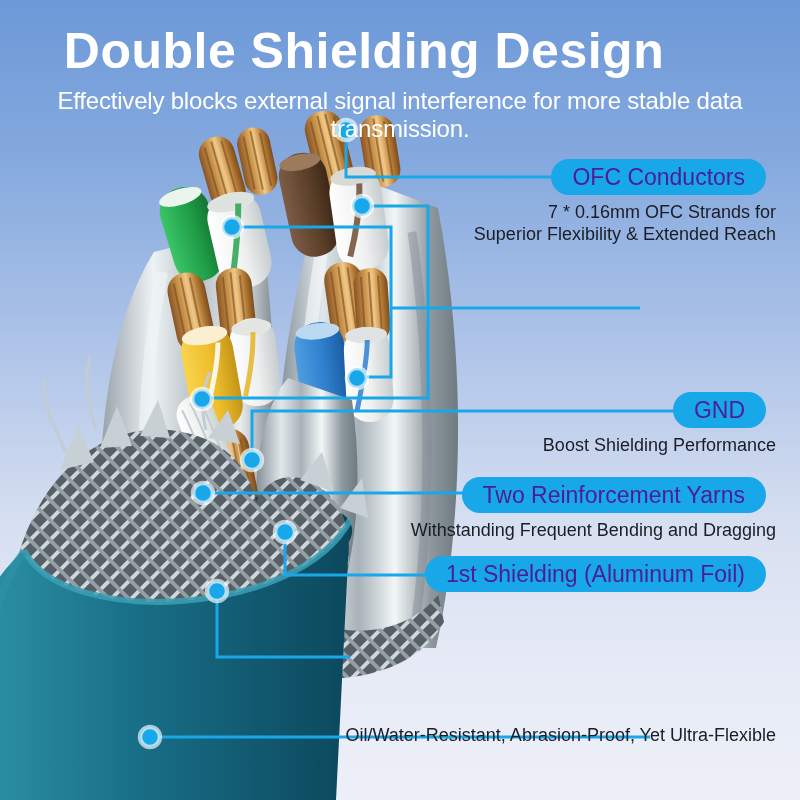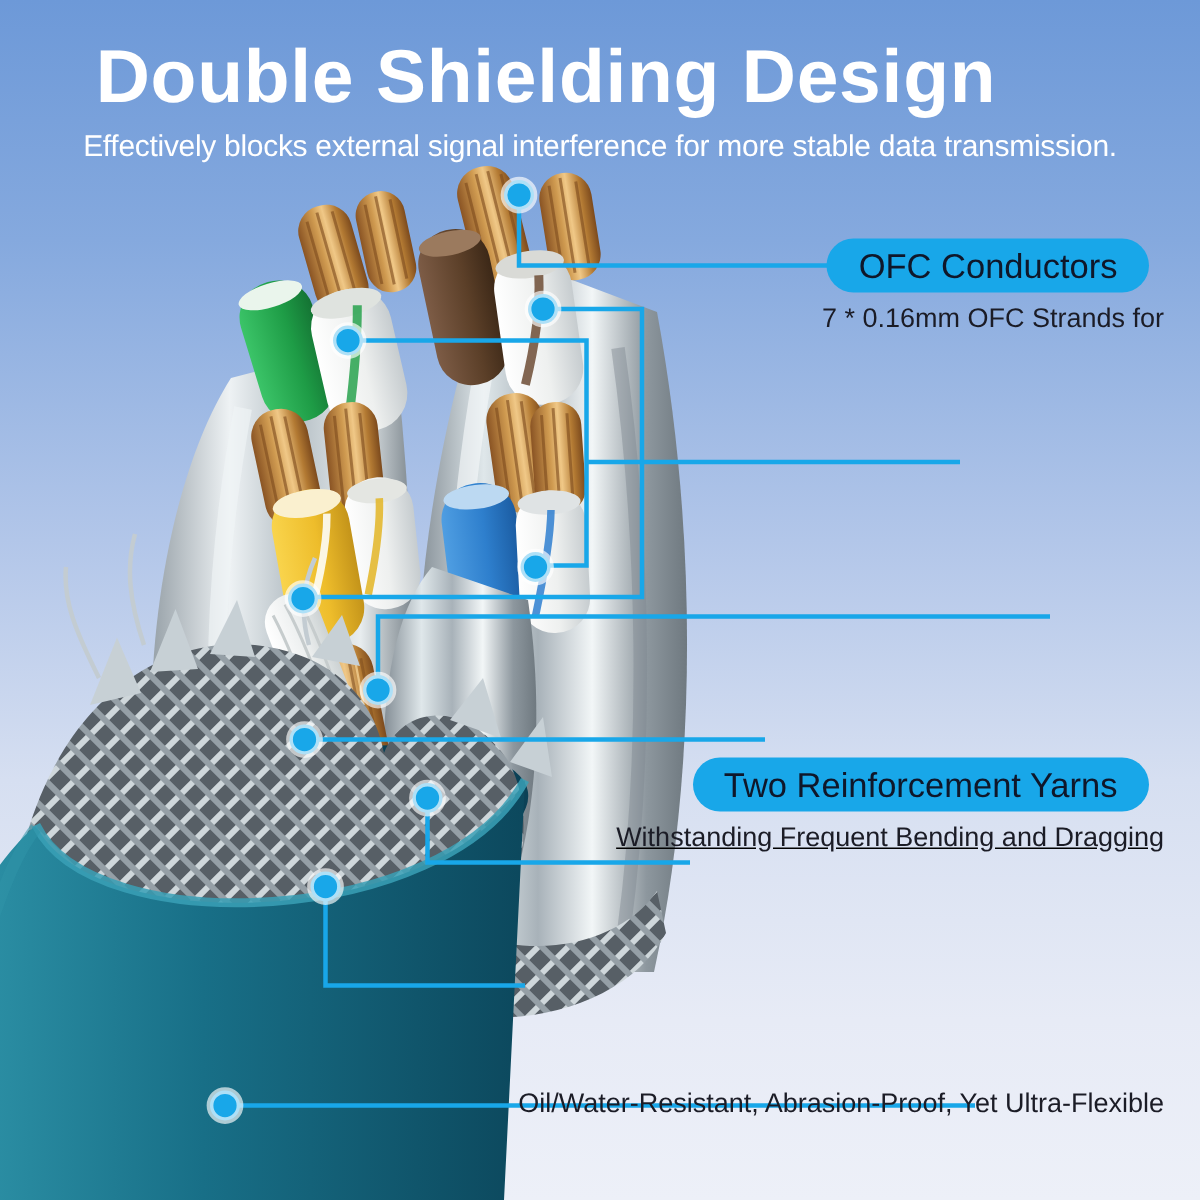--- a/index.html
+++ b/index.html
@@ -10,33 +10,33 @@
     font-family:"Liberation Sans","DejaVu Sans",sans-serif;
     background:linear-gradient(180deg,#6d99d8 0%,#85a9de 20%,#b2c6e9 45%,#d6dff1 65%,#e7ebf6 85%,#edf0f8 100%);
   }
   .hdr{position:absolute;left:0;top:0;width:800px;text-align:center;color:#ffffff;}
   .hdr h1{
     margin:0;position:absolute;top:22px;left:0;width:728px;
     font-size:50px;font-weight:bold;letter-spacing:.5px;
   }
   .hdr p{
     margin:0;position:absolute;top:87px;left:0;width:800px;
-    font-size:20px;font-weight:normal;letter-spacing:-0.2px;
+    font-size:24px;font-weight:normal;letter-spacing:-0.2px;
   }
   svg.art{position:absolute;left:0;top:0;}
   .callout{position:absolute;right:34px;text-align:right;}
   .pill{
     display:inline-block;
-    background:#18a7e9;color:#0f172a;
+    background:#18a7e9;color:#4c1d95;
     font-size:23px;line-height:36px;height:36px;
     padding:0 21px;border-radius:18px;white-space:nowrap;
   }
   .desc{margin-top:6px;margin-right:-10px;color:#1b1c26;font-size:18px;line-height:22px;white-space:nowrap;}
   .desc-line:empty{display:none;}
-  .c1{top:159px;} .c2{top:290px;} .c3{top:392px;} .c4{top:505px;text-decoration:underline;}
+  .c1{top:159px;} .c2{top:290px;} .c3{top:392px;} .c4{top:477px;}
   .c5{top:556px;} .c6{top:638px;} .c7{top:718px;}
 </style>
 </head>
 <body>
 
 <div class="page">
 
   <svg class="art" width="800" height="800" viewBox="0 0 800 800">
     <defs>
       <linearGradient id="tealG" x1="0" y1="0" x2="1" y2="0">
@@ -258,34 +258,43 @@
 
   <div class="hdr">
     <h1>Double Shielding Design</h1>
     <p>Effectively blocks external signal interference for more stable data transmission.</p>
   </div>
 
   <div class="callout c1">
     <span class="pill">OFC Conductors</span>
     <div class="desc">
       <div class="desc-line">7 * 0.16mm OFC Strands for</div>
+      <div class="desc-line">Superior Flexibility &amp; Extended Reach</div>
     </div>
   </div>
 
 
+  <div class="callout c3">
+    <span class="pill">GND</span>
+    <div class="desc">
+      <div class="desc-line">Boost Shielding Performance</div>
+
+    </div>
+  </div>
 
   <div class="callout c4">
     <span class="pill">Two Reinforcement Yarns</span>
     <div class="desc">
       <div class="desc-line">Withstanding Frequent Bending and Dragging</div>
 
     </div>
   </div>
 
   <div class="callout c5">
+    <span class="pill">1st Shielding (Aluminum Foil)</span>
   </div>
 
 
   <div class="callout c7">
     <div class="desc">
       <div class="desc-line">Oil/Water-Resistant, Abrasion-Proof, Yet Ultra-Flexible</div>
 
     </div>
   </div>
 

